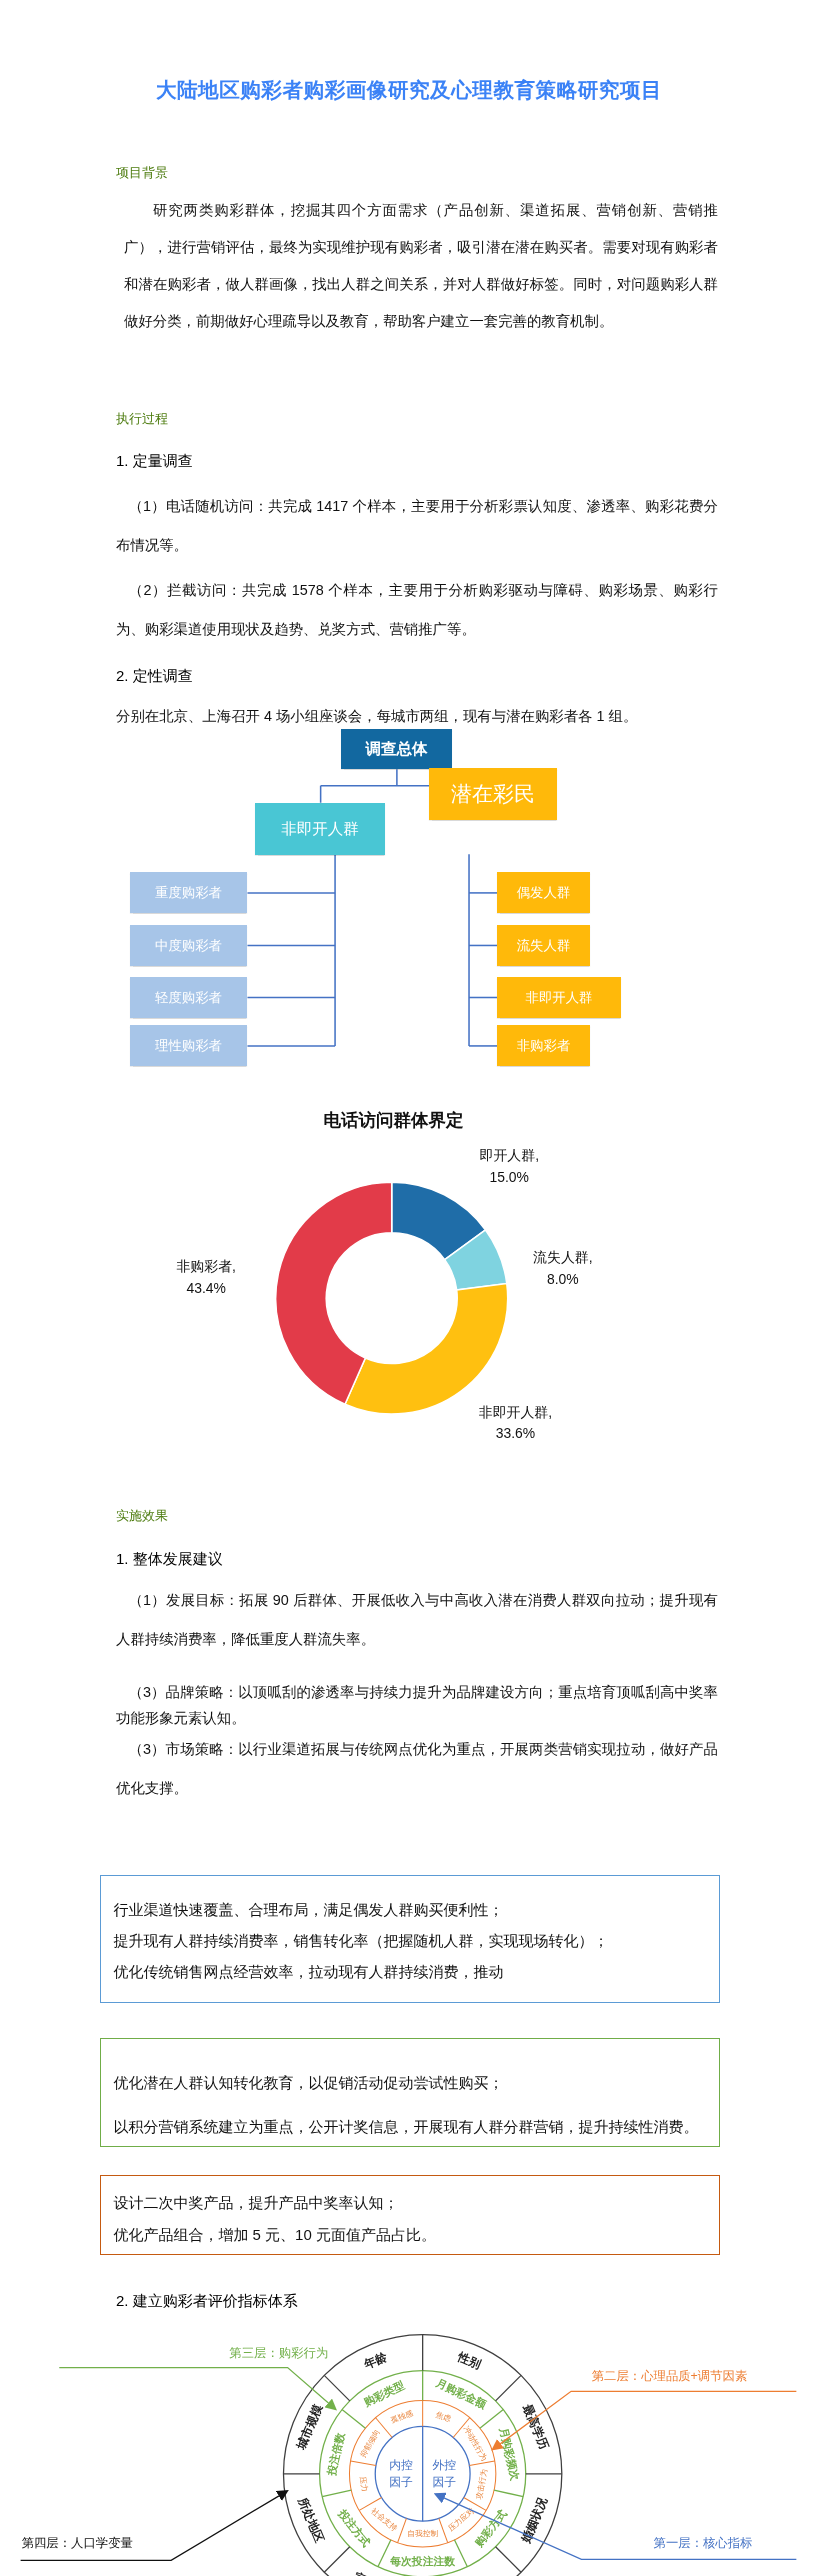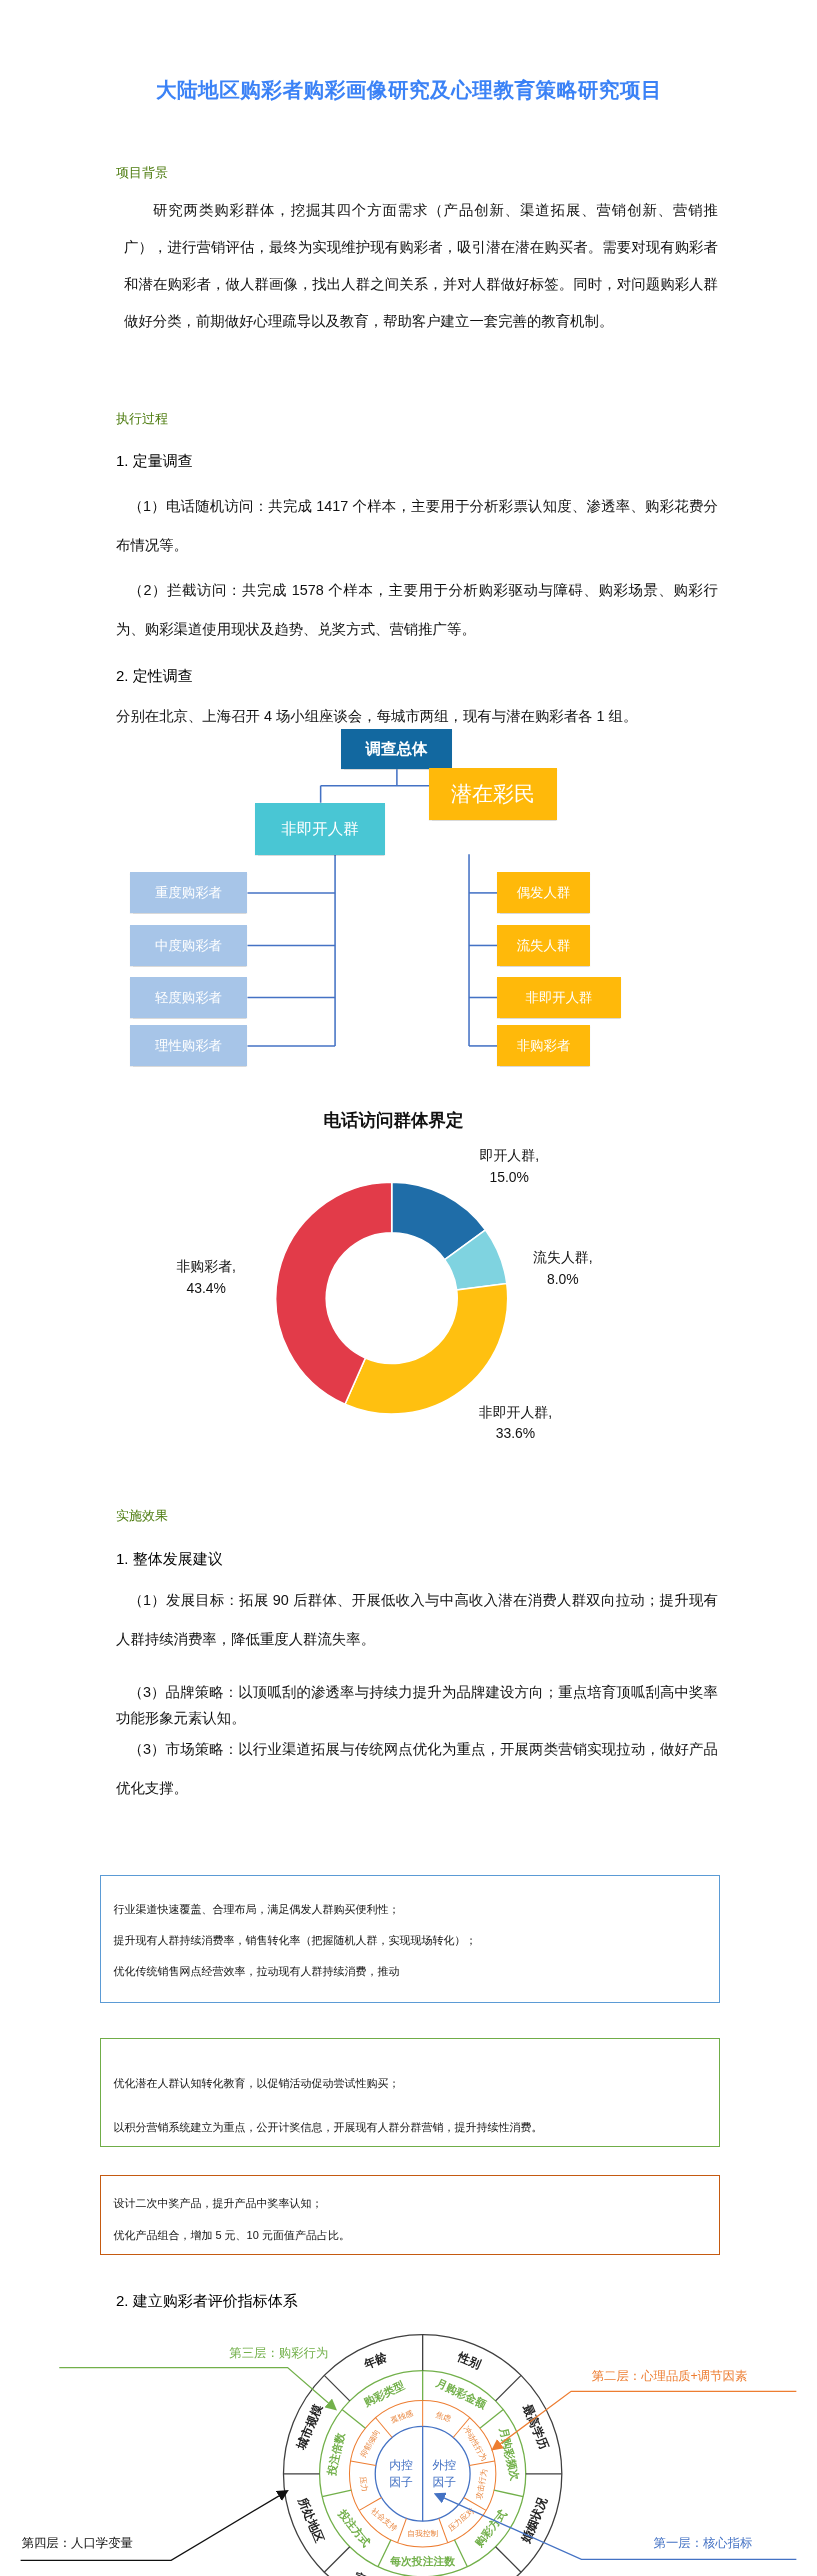--- a/index.html
+++ b/index.html
@@ -9,21 +9,21 @@
   .title{width:818px;text-align:center;font-size:20.6px;font-weight:bold;color:#3b82f6;letter-spacing:0.5px;}
   .red-head{font-size:13px;font-weight:normal;color:#4d7c0f;}
   .subhead{font-size:15px;color:#000;}
   .para{font-size:14.4px;line-height:39px;text-align:justify;color:#111;}
   .para.tight{line-height:26px;}
   .indent2{text-indent:29px;margin-left:8px;}
   .indent1{text-indent:12.4px;}
   .node{position:absolute;color:#fff;display:flex;align-items:center;justify-content:center;
         text-align:center;box-shadow:0 0.5px 1px rgba(0,0,0,0.15);}
   .advice{position:absolute;left:100px;width:620px;border:1.5px solid;box-sizing:border-box;
-          font-size:11px;color:#111;}
+          font-size:15px;color:#111;}
   .advice .line{padding-left:12.4px;}
   .donut-title{width:818px;text-align:center;font-size:17.5px;font-weight:bold;color:#111;}
   svg{display:block;}
 </style>
 </head>
 <body>
 
 <div class="page">
 
   <div class="abs title" style="top:76px;left:0;">大陆地区购彩者购彩画像研究及心理教育策略研究项目</div>

